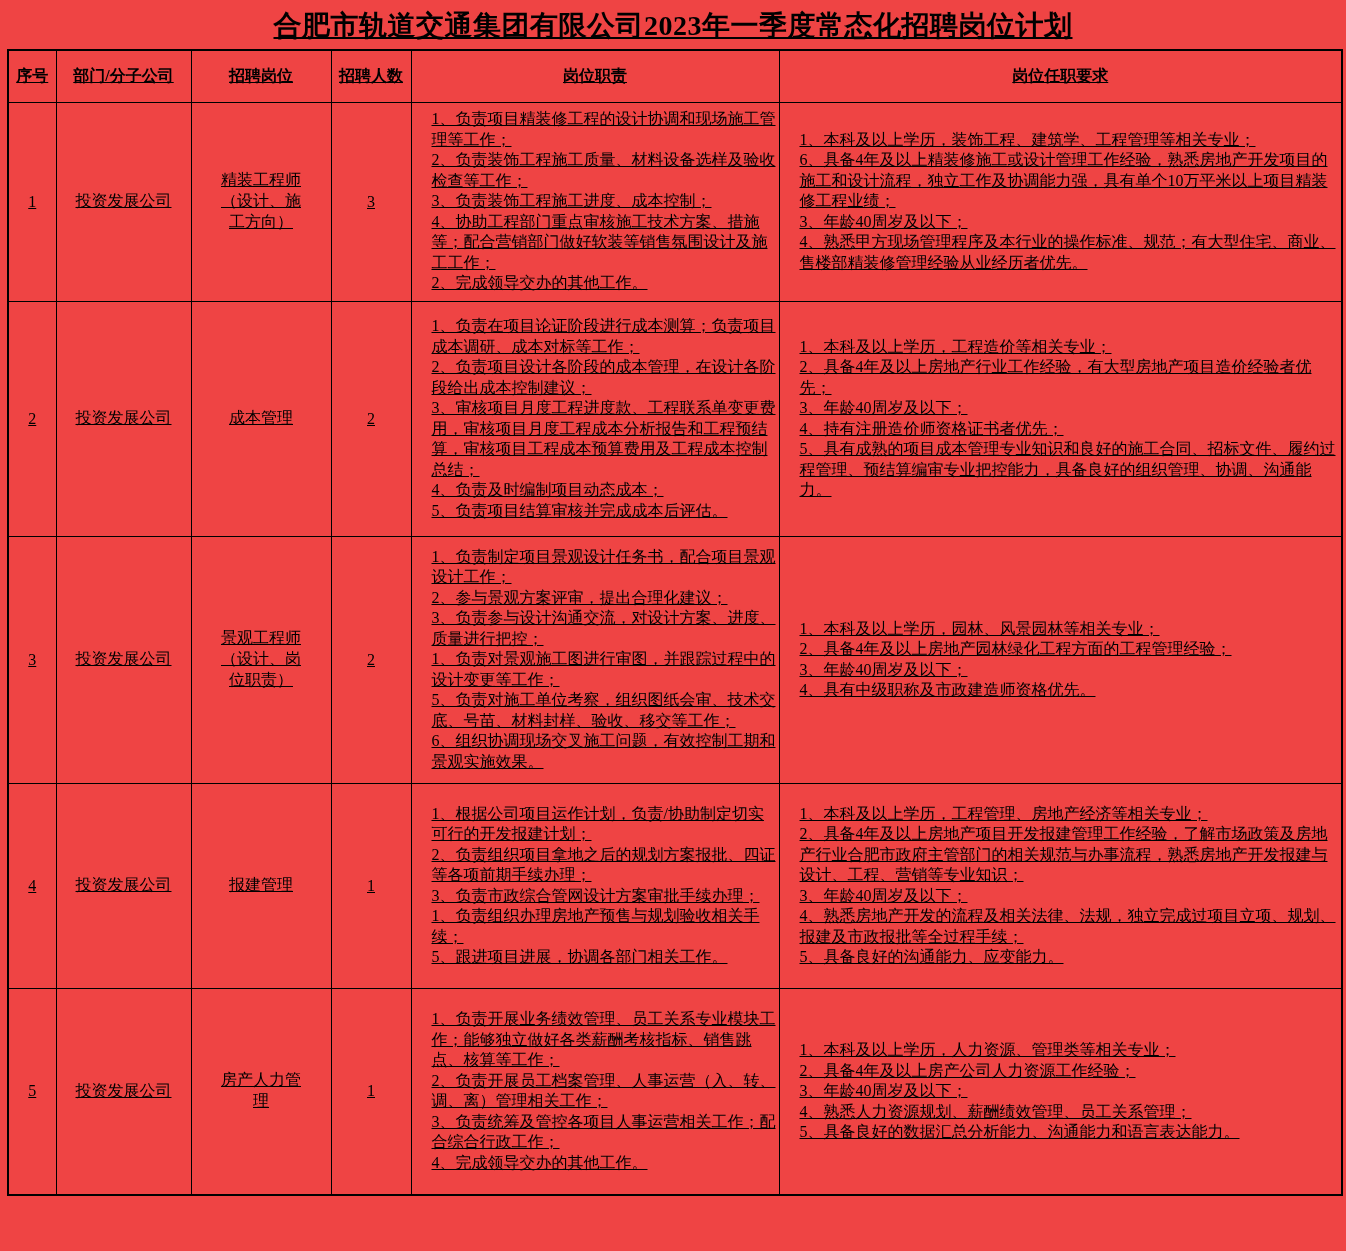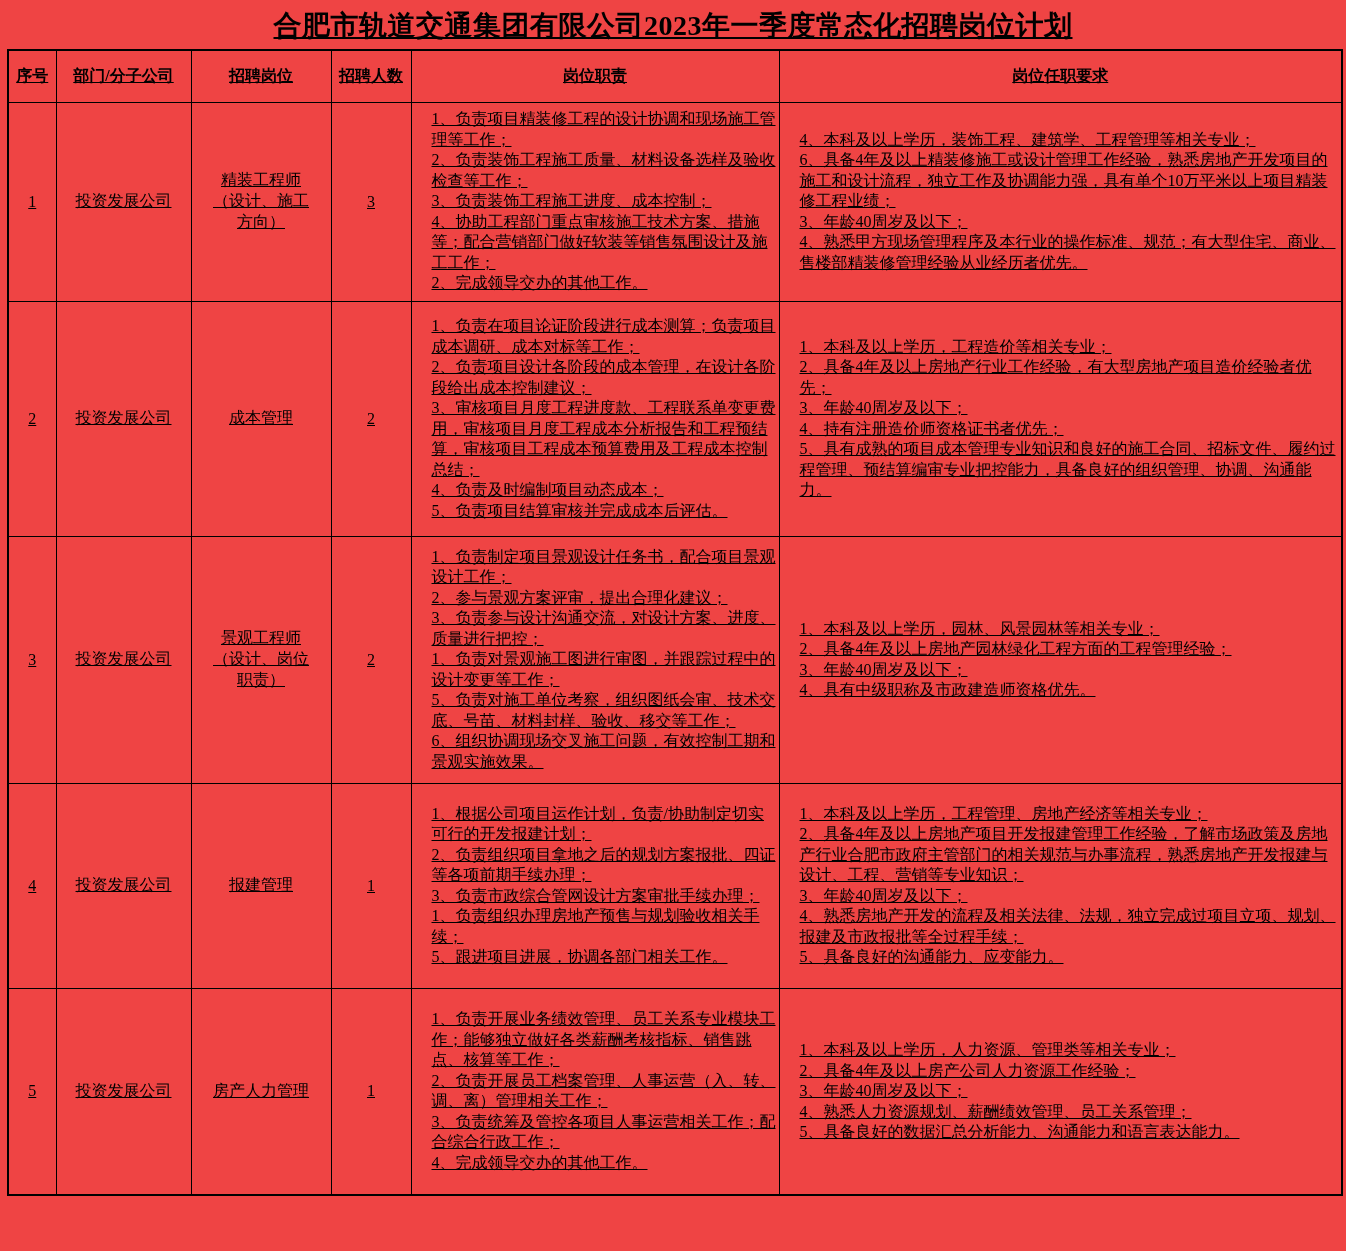--- a/index.html
+++ b/index.html
@@ -43,21 +43,21 @@
     text-align: center;
     vertical-align: middle;
     padding: 0 2px;
   }
   td.c {
     text-align: center;
     vertical-align: middle;
     padding: 0 4px;
   }
   td.pos {
-    padding: 0 14px;
+    padding: 0 24px;
   }
   td.t {
     text-align: left;
     vertical-align: middle;
     padding: 2px 3px 2px 20px;
     line-height: 20.5px;
   }
   td.t div { margin: 0; }
   tr.hdr   { height: 52px; }
   tr.r0    { height: 199px; }
@@ -102,21 +102,21 @@
         <td class="c pos">精装工程师（设计、施工方向）</td>
         <td class="c">3</td>
         <td class="t">
             <div>1、负责项目精装修工程的设计协调和现场施工管理等工作；</div>
             <div>2、负责装饰工程施工质量、材料设备选样及验收检查等工作；</div>
             <div>3、负责装饰工程施工进度、成本控制；</div>
             <div>4、协助工程部门重点审核施工技术方案、措施等；配合营销部门做好软装等销售氛围设计及施工工作；</div>
             <div>2、完成领导交办的其他工作。</div>
           </td>
         <td class="t">
-            <div>4、本科及以上学历，装饰工程、建筑学、工程管理等相关专业；</div>
+            <div>1、本科及以上学历，装饰工程、建筑学、工程管理等相关专业；</div>
             <div>6、具备4年及以上精装修施工或设计管理工作经验，熟悉房地产开发项目的施工和设计流程，独立工作及协调能力强，具有单个10万平米以上项目精装修工程业绩；</div>
             <div>3、年龄40周岁及以下；</div>
             <div>4、熟悉甲方现场管理程序及本行业的操作标准、规范；有大型住宅、商业、售楼部精装修管理经验从业经历者优先。</div>
           </td>
       </tr>
       <tr class="r1">
         <td class="c">2</td>
         <td class="c">投资发展公司</td>
         <td class="c pos">成本管理</td>
         <td class="c">2</td>

